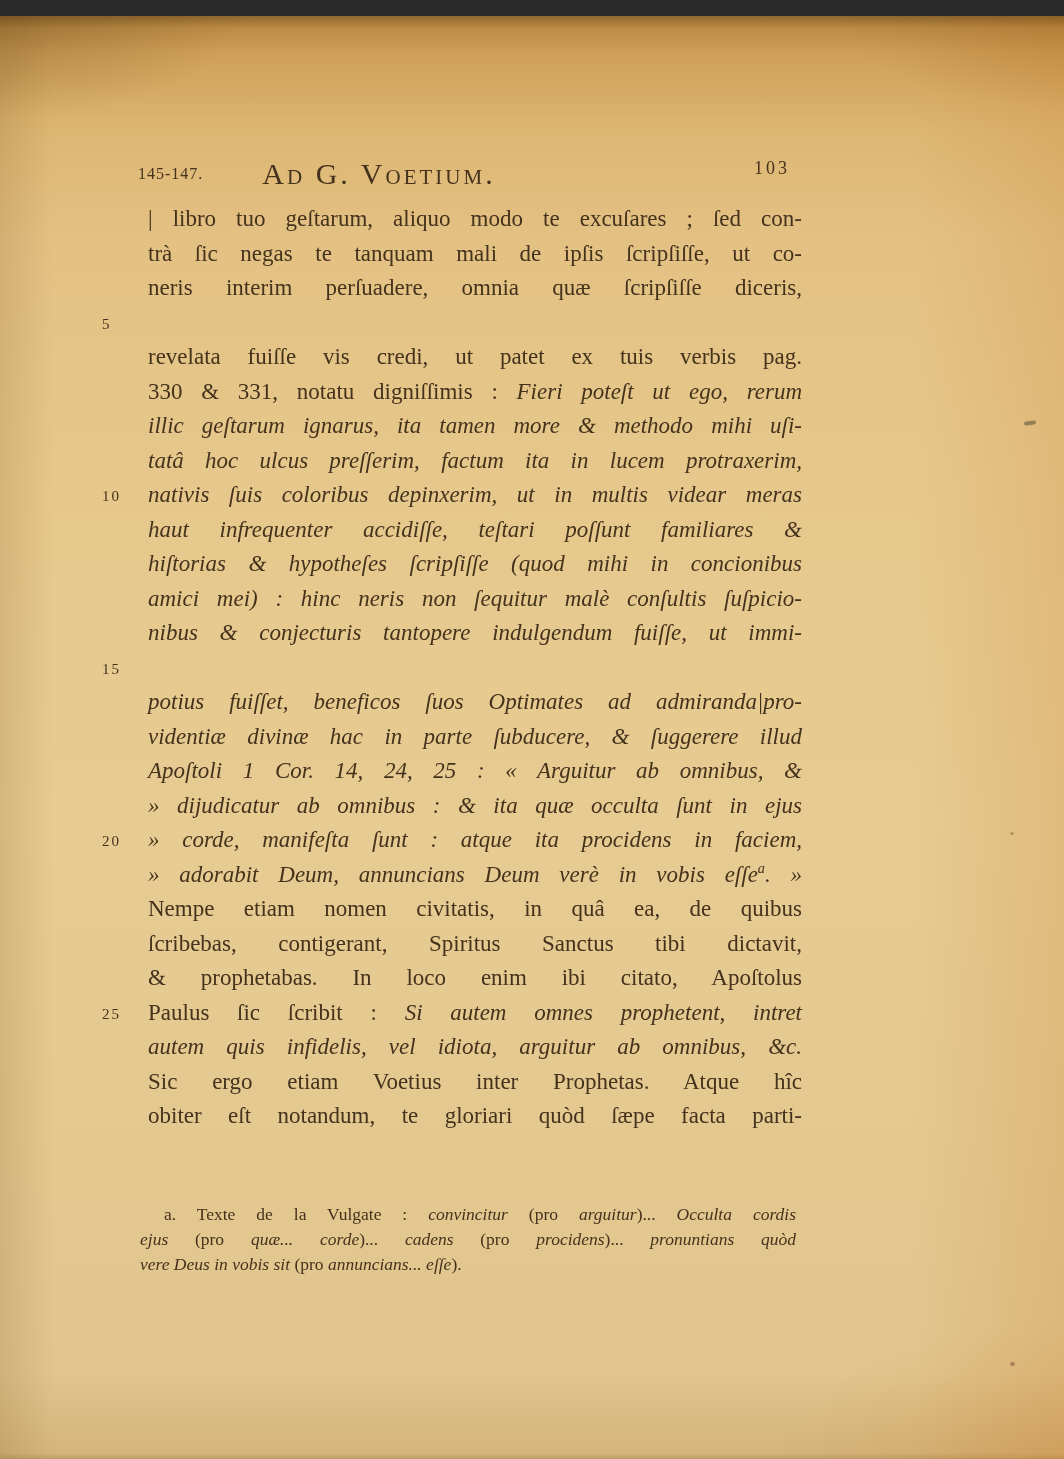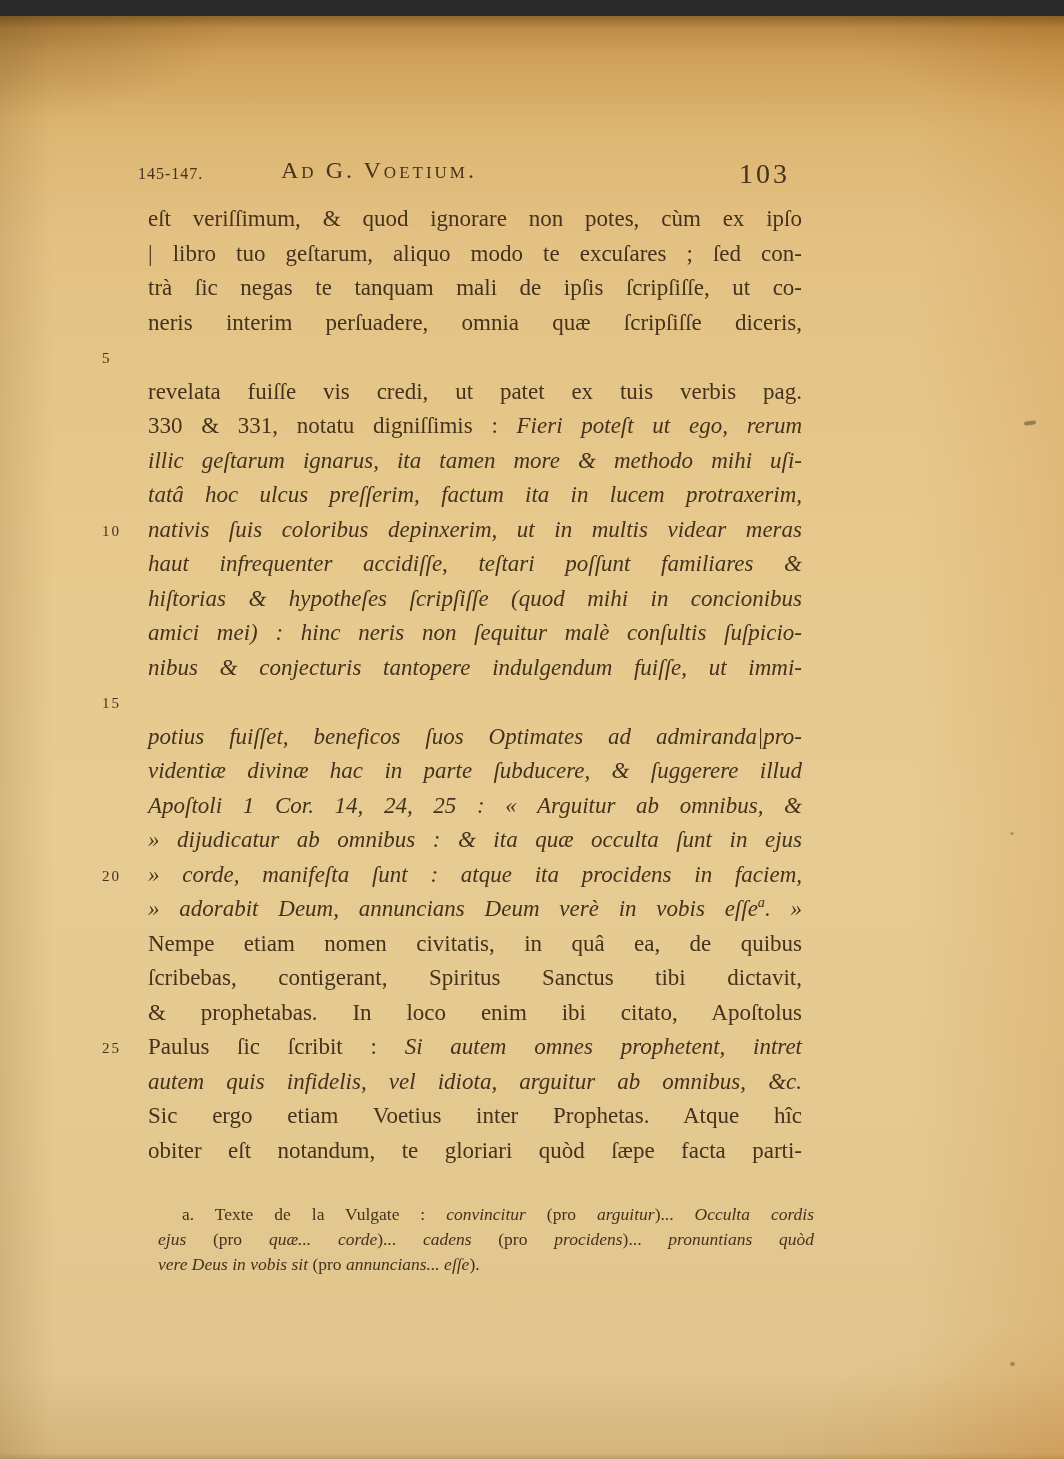--- a/index.html
+++ b/index.html
@@ -26,41 +26,41 @@
     content:'';position:absolute;bottom:0;left:0;right:0;height:8px;
     background:linear-gradient(180deg, rgba(90,65,30,0) 0%, rgba(90,65,30,0.40) 55%, #5c4826 100%);
     pointer-events:none;
   }
 
   
   .running-head{position:absolute;top:141px;left:0;width:100%;height:34px;}
   .folio{position:absolute;left:138px;top:8px;font-size:16px;letter-spacing:1px;}
   .rtitle{
     position:absolute;left:379px;top:0;transform:translateX(-50%);
-    font-variant:small-caps;font-size:24px;letter-spacing:3px;white-space:nowrap;
+    font-variant:small-caps;font-size:30px;letter-spacing:3px;white-space:nowrap;
   }
-  .pageno{position:absolute;left:790px;top:1px;transform:translateX(-100%);font-size:28px;letter-spacing:3px;}
+  .pageno{position:absolute;left:790px;top:1px;transform:translateX(-100%);font-size:18px;letter-spacing:3px;}
 
   
   .textblock{position:absolute;left:148px;top:186px;width:654px;}
   .textblock .line{
     position:relative;height:34.5px;line-height:34.5px;font-size:23px;
     text-align:justify;text-align-last:justify;-moz-text-align-last:justify;
     white-space:nowrap;
   }
   .lineno{
     position:absolute;left:-46px;top:1px;width:38px;
     font-size:15px;letter-spacing:2px;text-align:left;
     text-align-last:left;-moz-text-align-last:left;
   }
   .it{font-style:italic;}
   .sup{font-size:0.62em;vertical-align:super;line-height:0;}
 
   
-  .footnote{position:absolute;left:158px;top:1186px;width:656px;}
+  .footnote{position:absolute;left:140px;top:1186px;width:656px;}
   .footnote .line{
     height:24.8px;line-height:24.8px;font-size:17.5px;
     text-align:justify;text-align-last:justify;-moz-text-align-last:justify;
     white-space:nowrap;
   }
   .footnote .line:first-child{text-indent:24px;}
   .footnote .line.nojust{text-align-last:left;-moz-text-align-last:left;}
 
   
   .speck{position:absolute;pointer-events:none;}
@@ -73,21 +73,20 @@
 
 <div class="page">
 
   <header class="running-head">
     <span class="folio">145-147.</span>
     <span class="rtitle">Ad G. Voetium.</span>
     <span class="pageno">103</span>
   </header>
 
   <main class="textblock">
-      <div class="line"><span>eſt veriſſimum, &amp; quod ignorare non potes, cùm ex ipſo</span></div>
       <div class="line"><span>| libro tuo geſtarum, aliquo modo te excuſares ; ſed con-</span></div>
       <div class="line"><span>trà ſic negas te tanquam mali de ipſis ſcripſiſſe, ut co-</span></div>
       <div class="line"><span>neris interim perſuadere, omnia quæ ſcripſiſſe diceris,</span></div>
       <div class="line"><span class="lineno">5</span></div>
       <div class="line"><span>revelata fuiſſe vis credi, ut patet ex tuis verbis pag.</span></div>
       <div class="line"><span>330 &amp; 331, notatu digniſſimis : </span><span class="it">Fieri poteſt ut ego, rerum</span></div>
       <div class="line"><span class="it">illic geſtarum ignarus, ita tamen more &amp; methodo mihi uſi-</span></div>
       <div class="line"><span class="it">tatâ hoc ulcus preſſerim, factum ita in lucem protraxerim,</span></div>
       <div class="line"><span class="lineno">10</span><span class="it">nativis ſuis coloribus depinxerim, ut in multis videar meras</span></div>
       <div class="line"><span class="it">haut infrequenter accidiſſe, teſtari poſſunt familiares &amp;</span></div>

